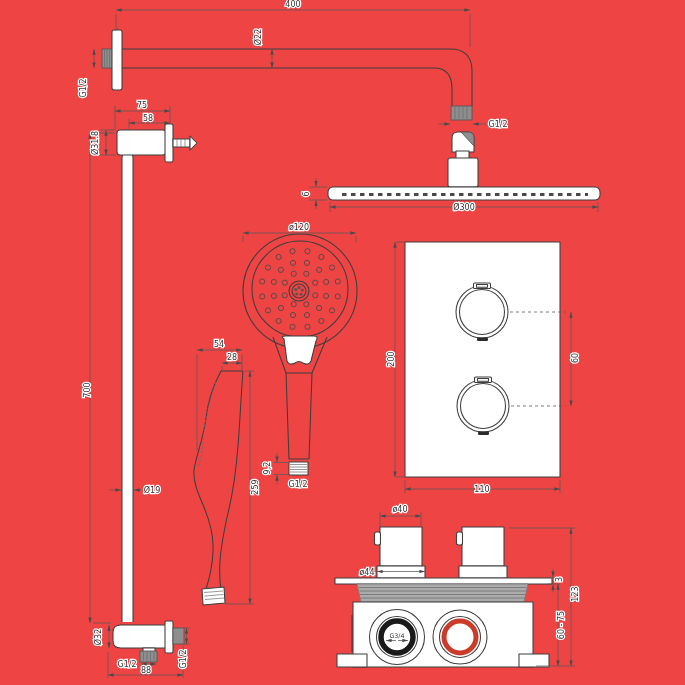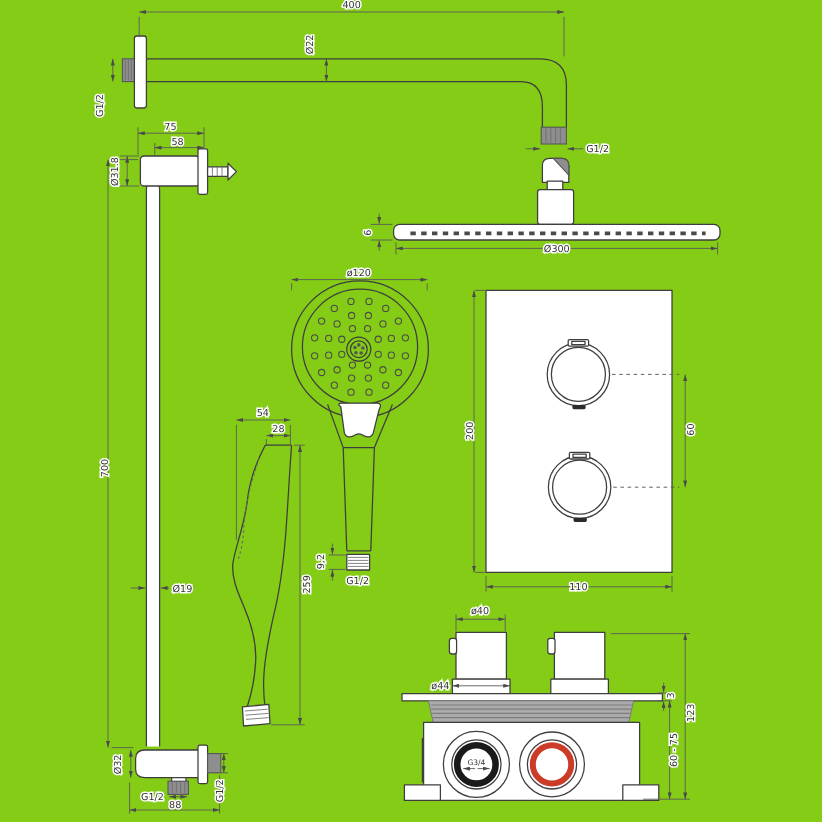--- a/index.html
+++ b/index.html
@@ -1,16 +1,16 @@
 <!DOCTYPE html>
 <html><head>
 <meta charset="utf-8">
 <style>
   html,body{margin:0;padding:0;background:#fff;}
-  #stage{position:relative;width:685px;height:685px;background:#84cc16;overflow:hidden;}
+  #stage{position:relative;width:685px;height:685px;background:#ef4444;overflow:hidden;}
   svg{position:absolute;left:0;top:0;}
   .obj{stroke:#3e3e3e;stroke-width:1.05;fill:none;stroke-linejoin:round;}
   .objw{stroke:#3e3e3e;stroke-width:1.05;fill:#fff;stroke-linejoin:round;}
   .metal{fill:#8e8e8e;stroke:#565656;stroke-width:0.9;}
   .tex{stroke:#6b6b6b;stroke-width:0.7;fill:none;}
   .dim{stroke:#5a5a5a;stroke-width:0.75;fill:none;}
   .dash{stroke:#5a5a5a;stroke-width:0.8;fill:none;stroke-dasharray:3 3;}
   .noz{stroke:#4a4a4a;stroke-width:0.9;fill:none;}
   text.t{font-family:"DejaVu Sans",sans-serif;font-size:8px;fill:#333;stroke:#fff;stroke-width:2.4px;paint-order:stroke;text-anchor:middle;}
   text.small{font-size:6.3px;stroke-width:1.6px;}

